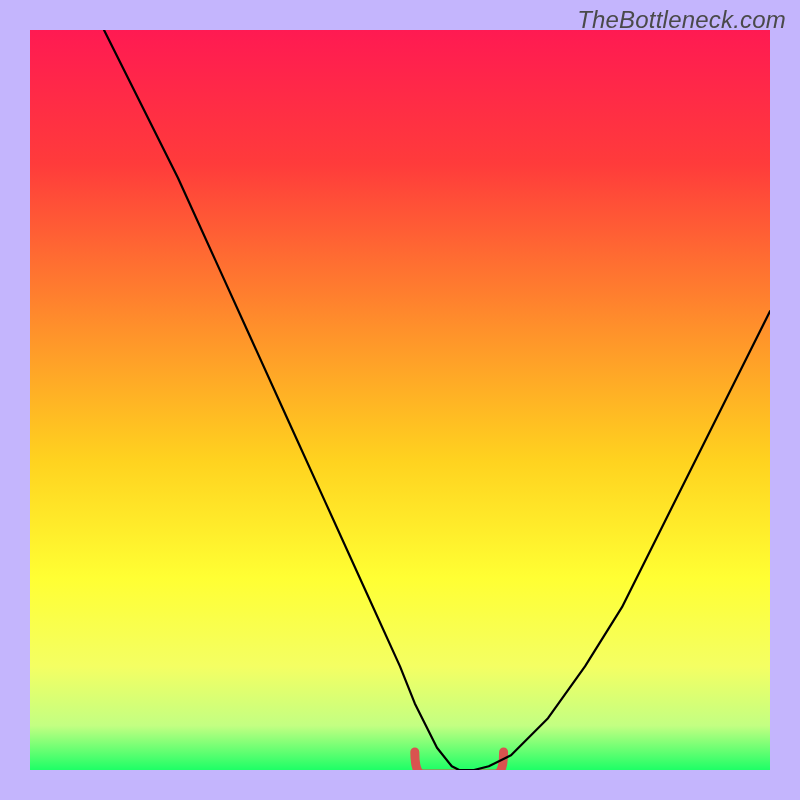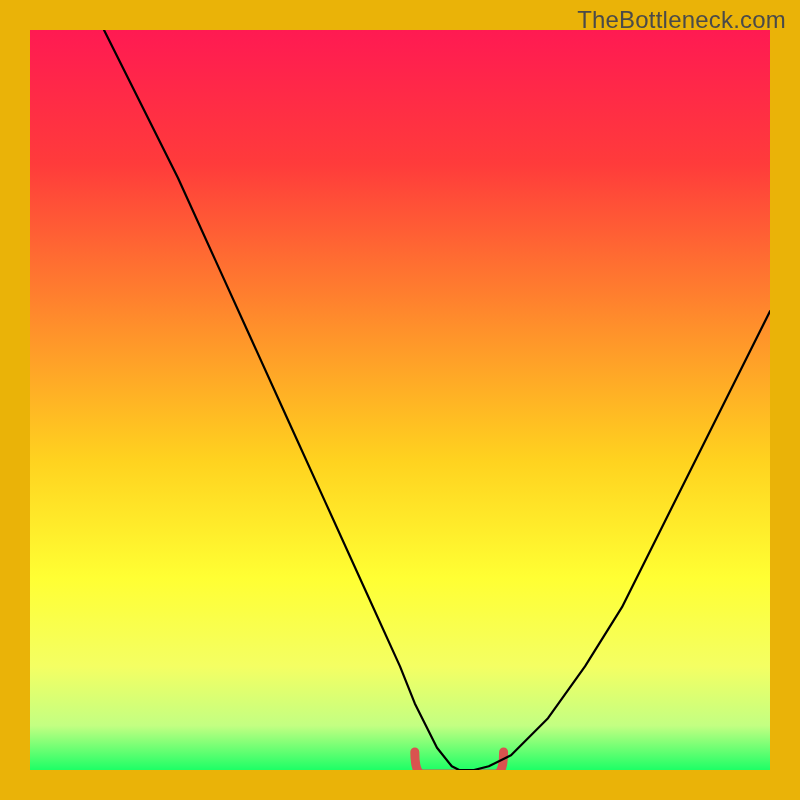--- a/index.html
+++ b/index.html
@@ -8,21 +8,22 @@
     width: 800px;
     height: 800px;
     background: #000;
     font-family: Arial, Helvetica, sans-serif;
     overflow: hidden;
   }
   .frame {
     position: relative;
     width: 800px;
     height: 800px;
-    background: #eab308;
+    background: #c4b5fd;
+    font-style: italic;
   }
   .watermark {
     position: absolute;
     top: 6px;
     right: 14px;
     color: #4a4a4a;
     font-size: 24px;
     font-weight: 500;
     letter-spacing: 0.2px;
     user-select: none;

